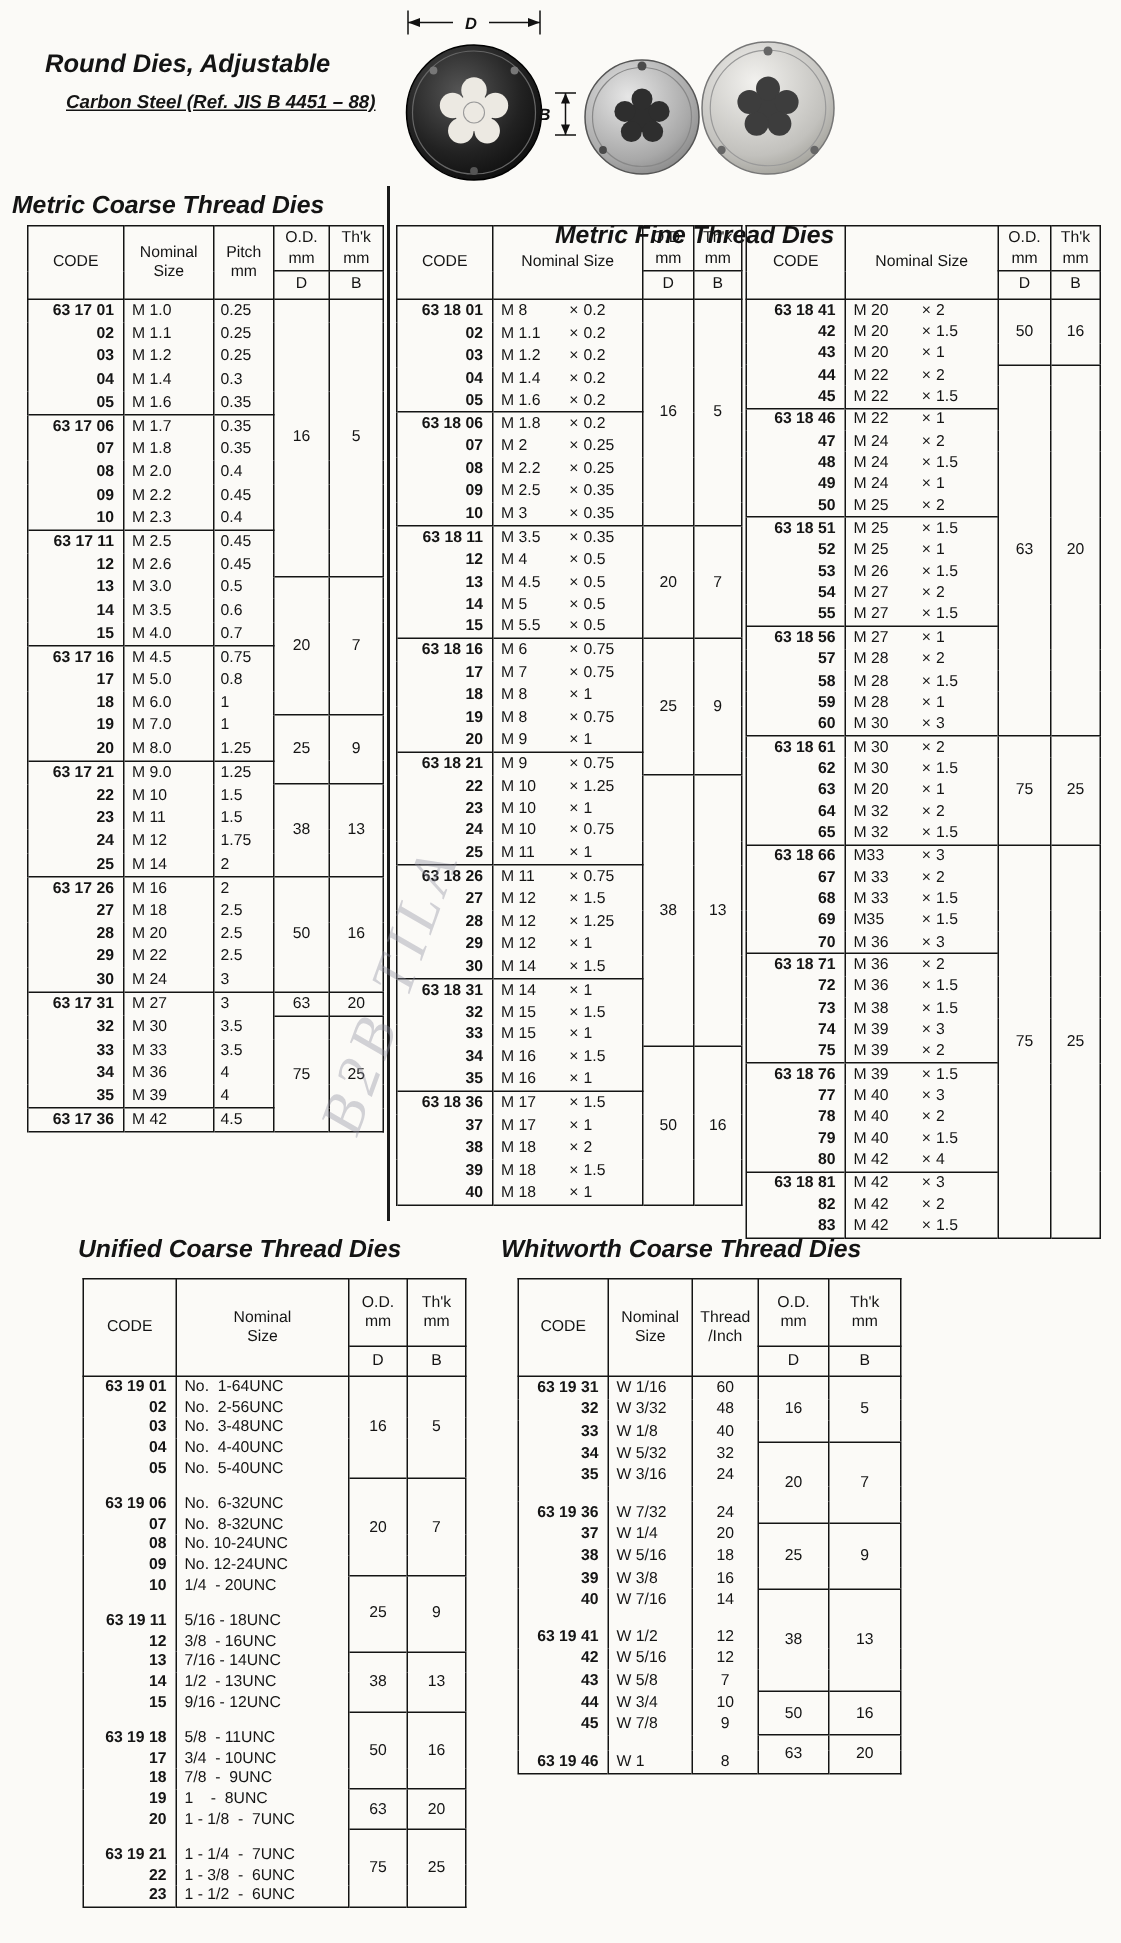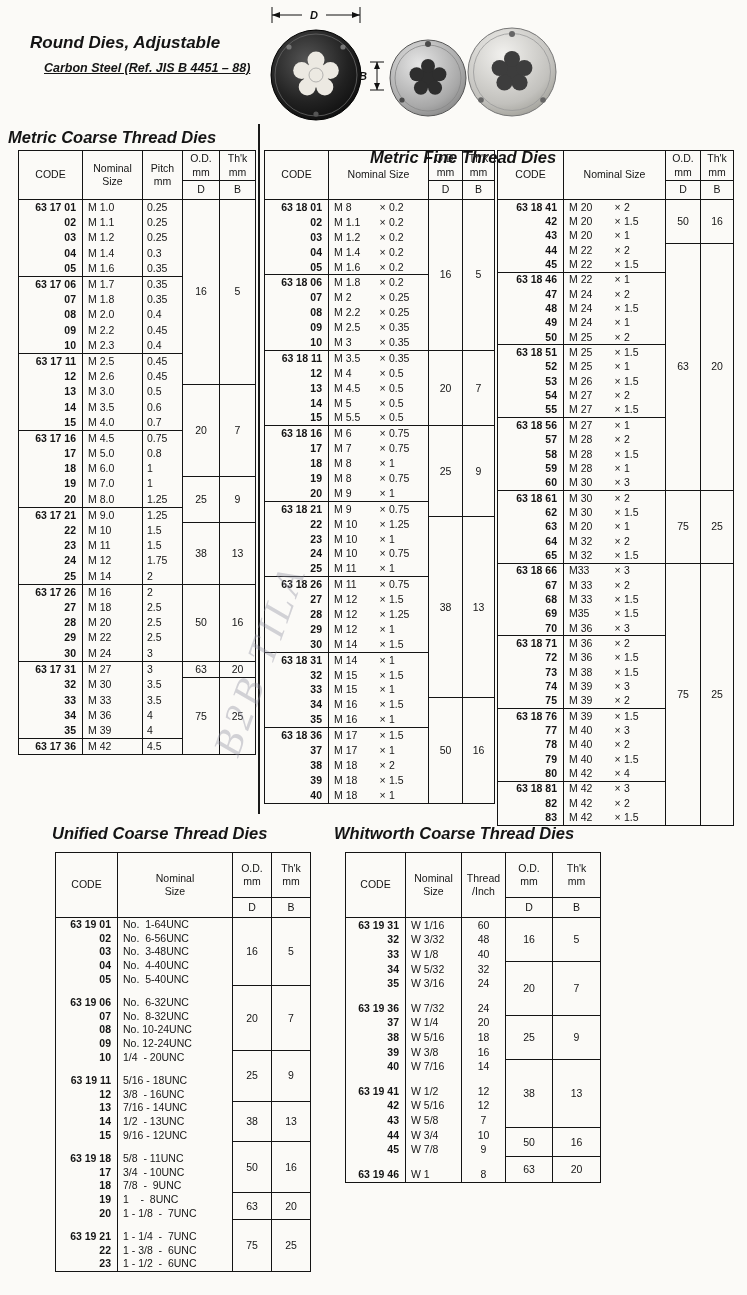--- a/index.html
+++ b/index.html
@@ -776,21 +776,21 @@
     </thead>
     <tbody>
       <tr>
         <td class="c-code">63 19 01</td>
         <td class="c-size">No.  1-64UNC</td>
         <td class="odv" rowspan="5">16</td>
         <td class="odv" rowspan="5">5</td>
       </tr>
       <tr>
         <td class="c-code">02</td>
-        <td class="c-size">No.  6-56UNC</td>
+        <td class="c-size">No.  2-56UNC</td>
       </tr>
       <tr>
         <td class="c-code">03</td>
         <td class="c-size">No.  3-48UNC</td>
       </tr>
       <tr>
         <td class="c-code">04</td>
         <td class="c-size">No.  4-40UNC</td>
       </tr>
       <tr>

